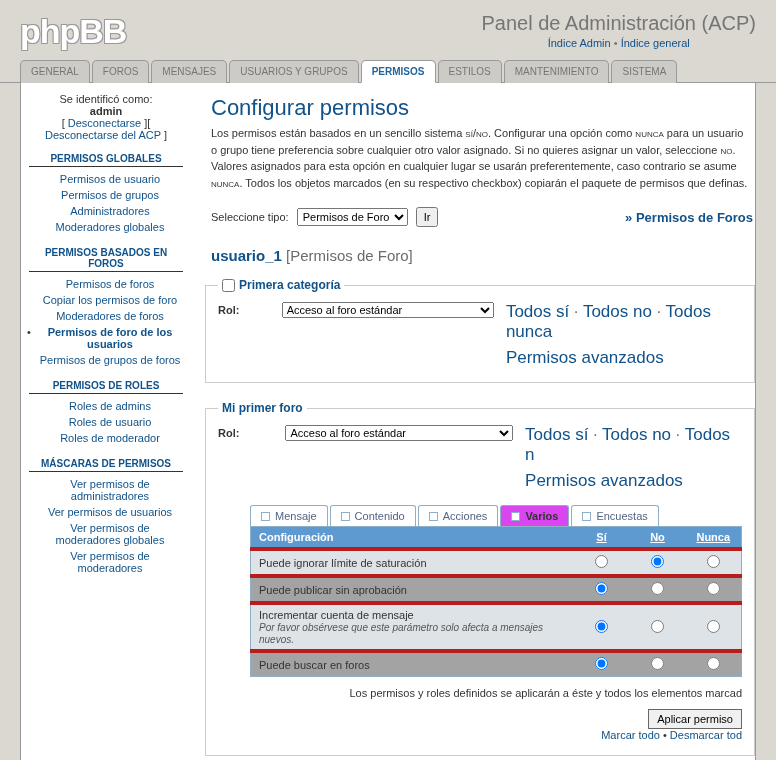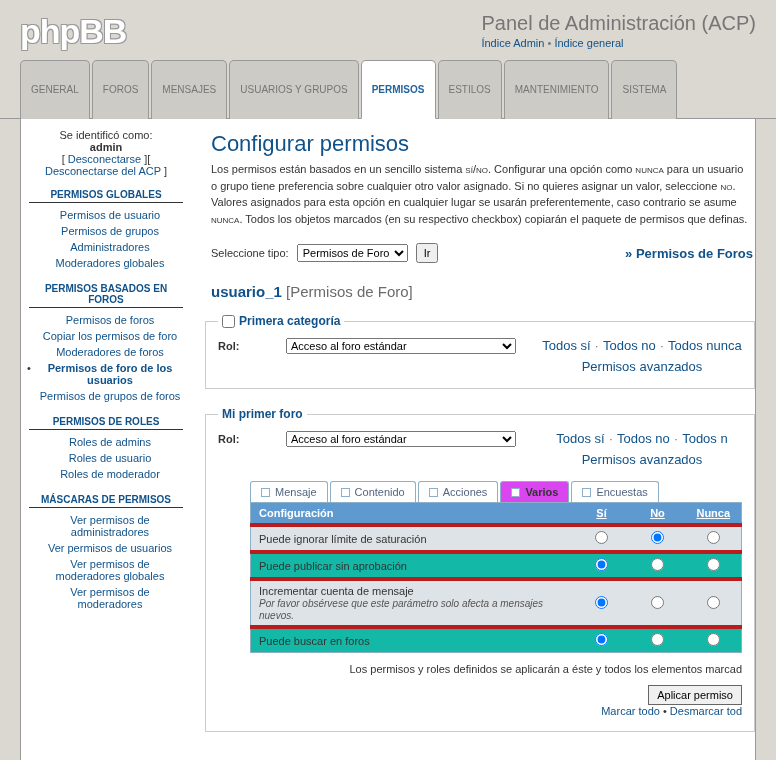--- a/index.html
+++ b/index.html
@@ -1,24 +1,24 @@
 <!DOCTYPE html>
 <html><head>
 <meta charset="utf-8">
 <style>
 * { box-sizing: border-box; margin: 0; padding: 0; }
 body { font-family: "Lucida Grande", Arial, sans-serif; font-size: 11px; background: #DBD7D1; color: #333; width: 776px; height: 760px; overflow: hidden; }
 .header { padding: 12px 20px 8px; display: flex; justify-content: space-between; align-items: flex-start; }
 .logo { font-family: Arial, sans-serif; font-size: 34px; font-weight: bold; color: #fff; text-shadow: -1px -1px 0 #999, 1px 1px 0 #999, -1px 1px 0 #999, 1px -1px 0 #999; letter-spacing: -1px; }
-.header-right { text-align: left; }
+.header-right { text-align: center; }
 .header-title { font-size: 20px; color: #767676; font-weight: normal; }
 .header-links { font-size: 11px; color: #767676; margin-top: 2px; }
 .header-links a { color: #105289; text-decoration: none; }
 .tabs { display: flex; padding: 0 20px; border-bottom: 1px solid #999; gap: 0; }
-.tab { padding: 23px 10px; background: #CDCBC6; border: 1px solid #999; border-bottom: none; border-radius: 5px 5px 0 0; font-size: 10px; color: #767676; cursor: pointer; margin-right: 2px; position: relative; top: 1px; }
+.tab { padding: 5px 10px; background: #CDCBC6; border: 1px solid #999; border-bottom: none; border-radius: 5px 5px 0 0; font-size: 10px; color: #767676; cursor: pointer; margin-right: 2px; position: relative; top: 1px; }
 .tab.active { background: #fff; color: #23649F; font-weight: bold; border-bottom: 1px solid #fff; }
 .main { display: flex; background: #fff; margin: 0 20px 20px; border: 1px solid #999; border-top: none; min-height: 660px; }
 .sidebar { width: 170px; padding: 10px 8px; font-size: 11px; text-align: center; }
 .sidebar-info { color: #333; margin-bottom: 8px; }
 .sidebar-info b { font-weight: bold; }
 .sidebar-info a { color: #105289; text-decoration: none; }
 .sidebar h4 { font-size: 10px; color: #105289; font-weight: bold; border-bottom: 1px solid #333; padding: 4px 0 2px; margin: 8px 0 4px; text-transform: uppercase; }
 .sidebar ul { list-style: none; }
 .sidebar li { padding: 2px 0 2px 8px; }
 .sidebar li a { color: #105289; text-decoration: none; font-size: 11px; }
@@ -35,34 +35,34 @@
 .type-row button { font-size: 11px; padding: 2px 6px; }
 .type-row .link-right { margin-left: auto; margin-right: 2px; color: #105289; font-weight: bold; font-size: 13px; text-decoration: none; }
 .content h2 { font-size: 15px; color: #105289; font-weight: bold; margin-bottom: 14px; font-family: "Trebuchet MS", sans-serif; }
 .content h2 .sub { color: #6B6B6B; font-weight: normal; }
 fieldset { border: 1px solid #ccc; padding: 10px 12px 14px; margin-bottom: 18px; margin-left: -6px; }
 fieldset legend { color: #105289; font-weight: bold; font-size: 12px; padding: 0 4px; font-family: "Trebuchet MS", sans-serif; }
 fieldset legend input[type=checkbox] { vertical-align: middle; margin-right: 4px; }
 .role-row { display: flex; align-items: flex-start; gap: 12px; }
 .role-row label { font-weight: bold; width: 56px; padding-top: 2px; }
 .role-row select { font-size: 11px; width: 230px; }
-.role-links { margin-left: auto; text-align: center; font-size: 13px; min-width: 200px; }
+.role-links { margin-left: auto; text-align: left; font-size: 17px; min-width: 200px; }
 .role-links a { color: #105289; text-decoration: none; }
 .role-links .sep { color: #767676; padding: 0 4px; }
 .role-links .adv { display: block; margin-top: 6px; }
 .perm-box { margin-top: 14px; margin-left: 32px; }
 .perm-tabs { display: flex; gap: 2px; text-align: center; }
 .ptab { border: 1px solid #8EAFC8; border-bottom: none; padding: 4px 10px; background: #fff; font-size: 11px; color: #536482; cursor: pointer; border-radius: 3px 3px 0 0; display: flex; align-items: center; gap: 5px; }
 .ptab.active { background: #d946ef; font-weight: bold; color: #333; }
 .ptab .sq { width: 9px; height: 9px; border: 1px solid #8EAFC8; background: #fff; display: inline-block; }
 .perm-table { width: 100%; border-collapse: collapse; border: 1px solid #8EAFC8; }
 .perm-table th { background: #5E9ACF; color: #fff; font-size: 11px; text-align: left; padding: 4px 8px; font-weight: bold; }
 .perm-table th.c { text-align: center; text-decoration: underline; width: 56px; }
 .perm-table td { padding: 4px 8px; font-size: 11px; background: #DEE3E7; border-top: 4px solid #b91c1c; }
-.perm-table tr.alt td { background: #14b8a6; }
+.perm-table tr.alt td { background: #a3a3a3; }
 .perm-table td.c { text-align: center; }
 .hint { font-style: italic; color: #555; font-size: 10px; }
 .footer-note { text-align: right; font-size: 11px; color: #333; margin-top: 10px; margin-right: 0; }
 .footer-btns { text-align: right; margin-top: 10px; }
 .footer-btns button { font-size: 11px; padding: 3px 8px; background: #f0f0f0; border: 1px solid #666; }
 .footer-btns a { color: #105289; text-decoration: none; font-size: 11px; }
 </style>
 </head>
 <body>
 

